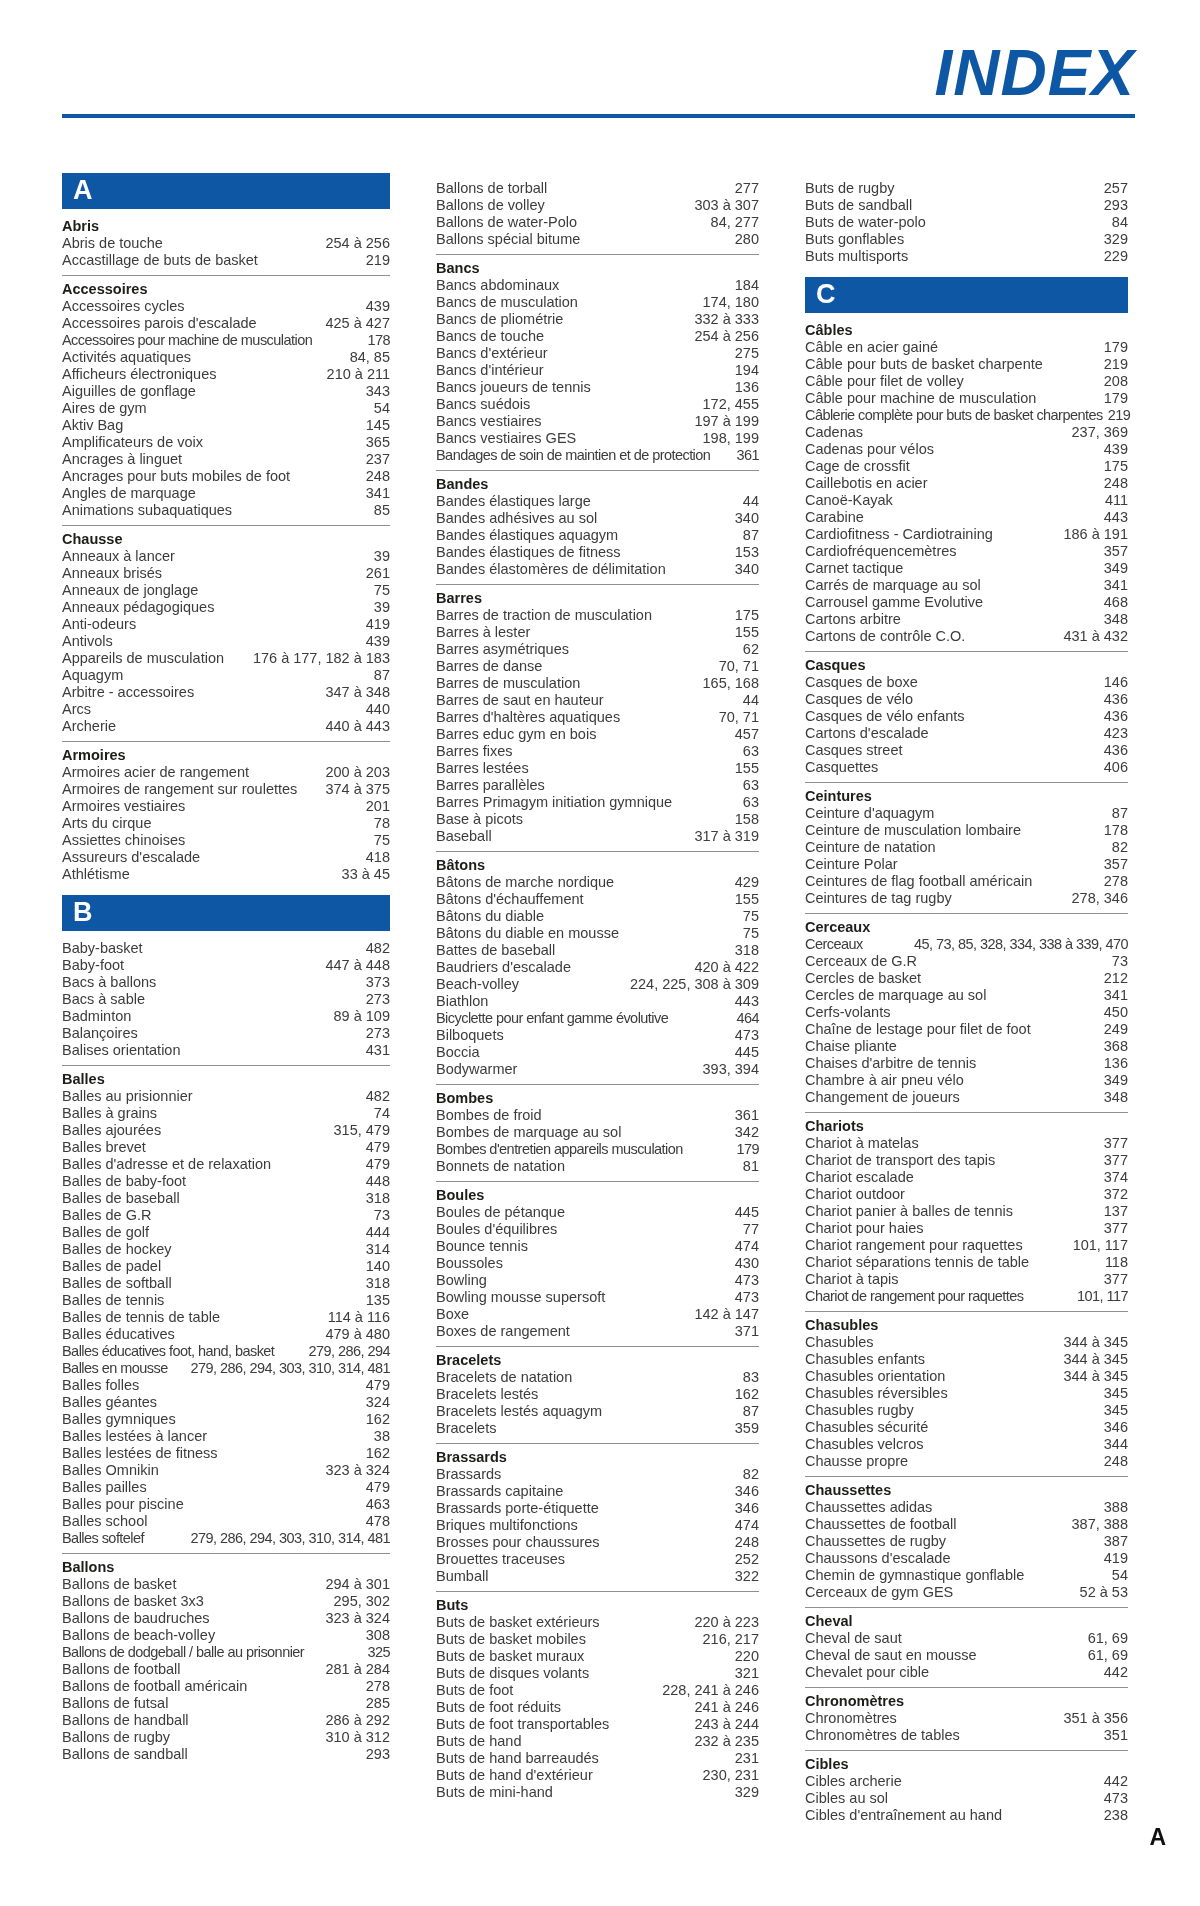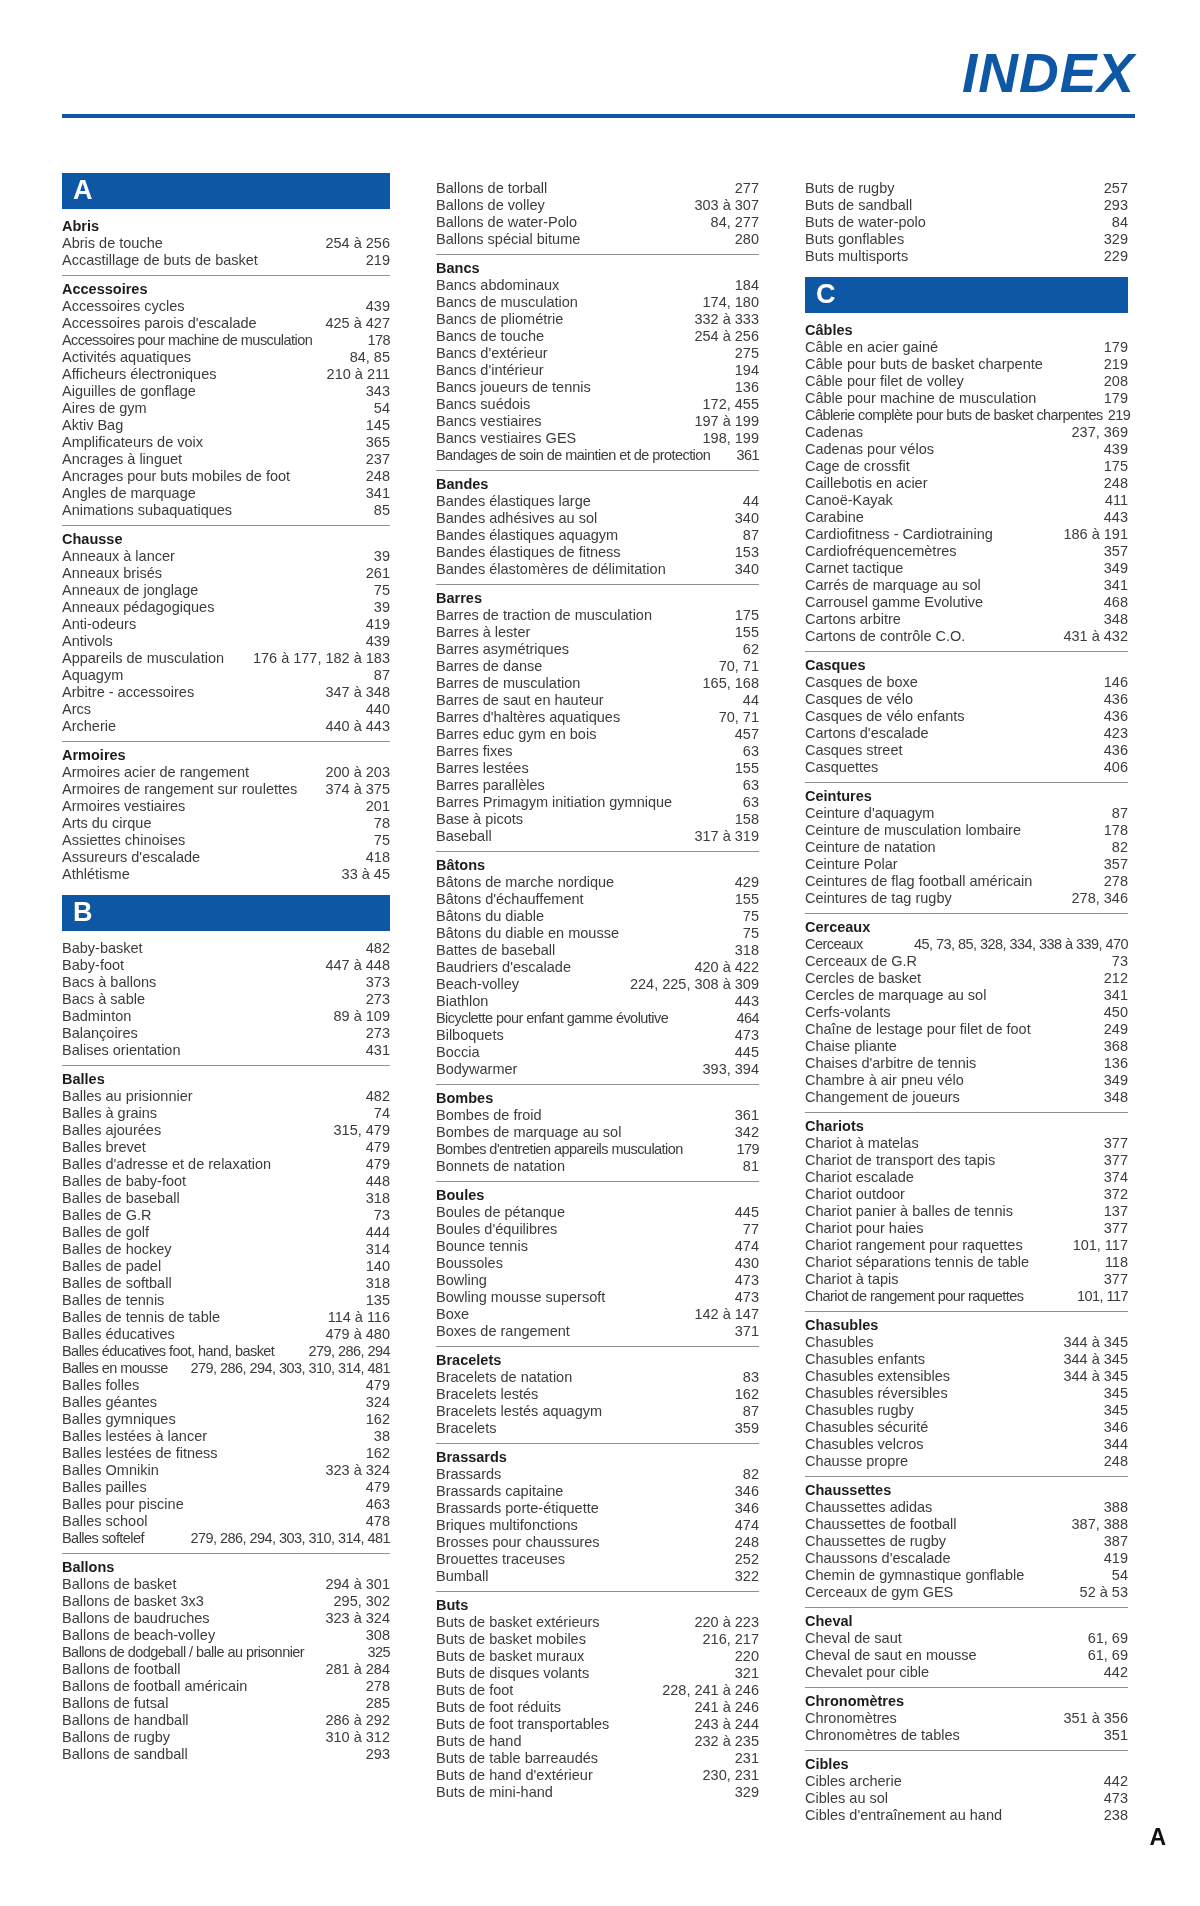--- a/index.html
+++ b/index.html
@@ -7,21 +7,21 @@
     position:relative;
     width:1200px;height:1906px;
     background:#ffffff;
     margin:0 auto;
     font-family:"Liberation Sans", sans-serif;
     overflow:hidden;
   }
   
   .page-title{
     position:absolute;top:44px;right:65px;
-    font-size:55px;line-height:58px;
+    font-size:64px;line-height:58px;
     font-weight:bold;font-style:italic;
     letter-spacing:1px;
     color:var(--accent);
     margin:0;
   }
   .title-rule{
     position:absolute;top:114px;left:62px;width:1073px;height:4px;
     background:var(--accent);
   }
   
@@ -727,21 +727,21 @@
         </div>
         <div class="entry">
           <span class="lbl">Buts de foot transportables</span>
           <span class="pgs">243 à 244</span>
         </div>
         <div class="entry">
           <span class="lbl">Buts de hand</span>
           <span class="pgs">232 à 235</span>
         </div>
         <div class="entry">
-          <span class="lbl">Buts de table barreaudés</span>
+          <span class="lbl">Buts de hand barreaudés</span>
           <span class="pgs">231</span>
         </div>
         <div class="entry">
           <span class="lbl">Buts de hand d'extérieur</span>
           <span class="pgs">230, 231</span>
         </div>
         <div class="entry">
           <span class="lbl">Buts de mini-hand</span>
           <span class="pgs">329</span>
         </div>
@@ -983,21 +983,21 @@
         <div class="section-header">Chasubles</div>
         <div class="entry">
           <span class="lbl">Chasubles</span>
           <span class="pgs">344 à 345</span>
         </div>
         <div class="entry">
           <span class="lbl">Chasubles enfants</span>
           <span class="pgs">344 à 345</span>
         </div>
         <div class="entry">
-          <span class="lbl">Chasubles extensibles</span>
+          <span class="lbl">Chasubles orientation</span>
           <span class="pgs">344 à 345</span>
         </div>
         <div class="entry">
           <span class="lbl">Chasubles réversibles</span>
           <span class="pgs">345</span>
         </div>
         <div class="entry">
           <span class="lbl">Chasubles rugby</span>
           <span class="pgs">345</span>
         </div>

